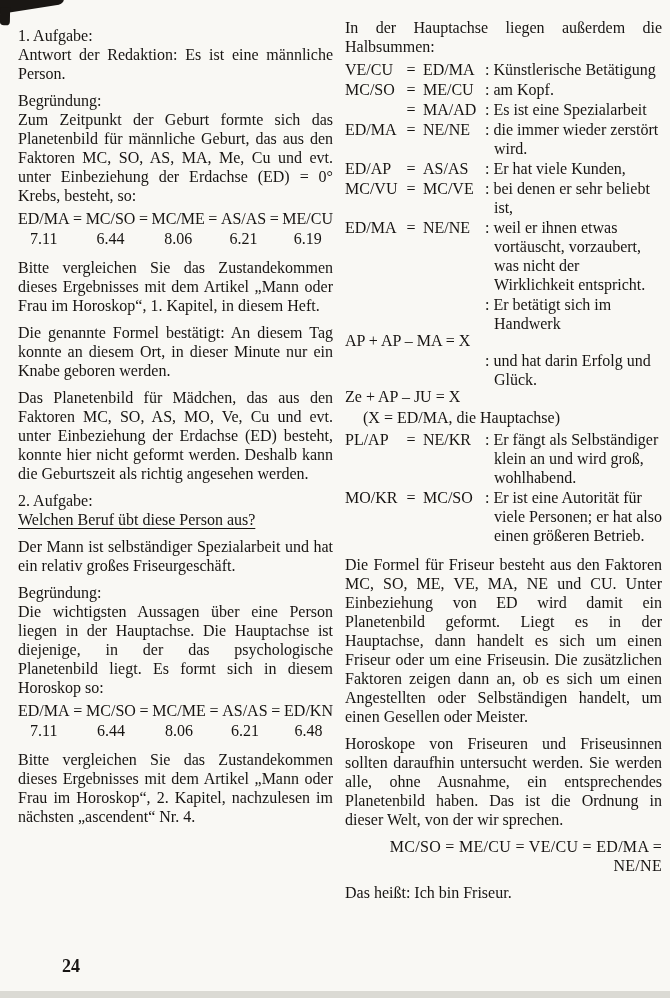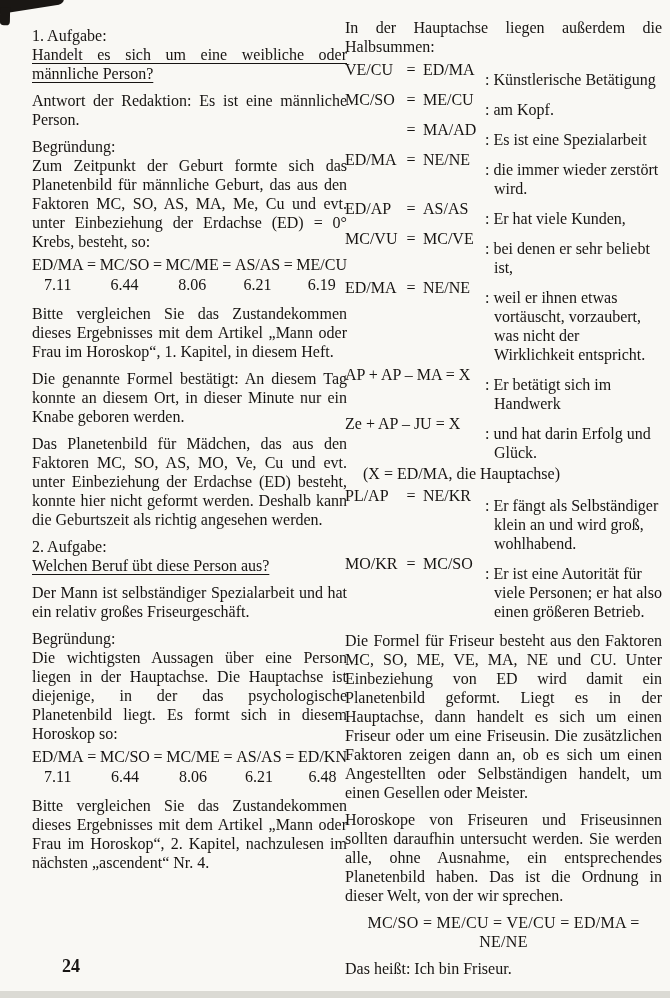--- a/index.html
+++ b/index.html
@@ -44,21 +44,21 @@
   .col {
     position: absolute;
     top: 26px;
     width: 315px;
     font-size: 16px;
     line-height: 19px;
     text-align: justify;
     hyphens: auto;
     -webkit-hyphens: auto;
   }
-  .col-left  { left: 32px; }
+  .col-left  { left: 18px; }
   .col-right { left: 345px; top: 18px; width: 317px; }
 
   p, .heading, .question { margin: 0 0 8px 0; }
   .heading { margin-bottom: 0; }
   .question {
     text-decoration: underline;
     text-decoration-thickness: 1.4px;
     text-underline-offset: 3px;
   }
 
@@ -73,45 +73,44 @@
   .f-cell { display: inline-flex; flex-direction: column; align-items: center; }
   .f-eq { padding: 0 1px; }
   .f-val { margin-top: 1px; }
 
   
   .hs-list { margin: 2px 0 10px 0; }
   .hs-row { display: flex; margin-bottom: 1px; text-align: left; }
   .hs-lhs { flex: none; width: 54px; }
   .hs-eq  { flex: none; width: 24px; text-align: center; }
   .hs-rhs { flex: none; width: 62px; }
-  .hs-wide { flex: none; width: 140px; }
-  .hs-desc { flex: 1; text-indent: -9px; padding-left: 9px; text-align: left; margin-top: 10px; }
+  .hs-wide { flex: none; width: 140px; margin-top: 36px; }
+  .hs-desc { flex: 1; text-indent: -9px; padding-left: 9px; text-align: left; }
   .hs-note { padding-left: 18px; margin: 2px 0 3px 0; text-align: left; }
 
-  .final-formula { margin: 2px 0 8px 0; text-align: center; letter-spacing: 0.3px; }
+  .final-formula { margin: 2px 0 8px 0; text-align: right; letter-spacing: 0.3px; }
 
   .page-number {
     position: absolute;
     left: 22px;
     top: 956px;
     font-size: 18px;
     font-weight: bold;
     margin-left: 40px;
   }
 </style>
 </head>
 <body>
 
 <div class="page">
 
   <div class="corner-artifact"></div>
 
   <div class="col col-left">
     <div class="heading">1. Aufgabe:</div>
-    <div class="question">Handelt es sich um eine weibliche oder männliche Person?</div>
     <p>Antwort der Redaktion: Es ist eine männliche Person.</p>
     <div class="heading">Begründung:</div>
     <p style="margin-bottom:2px">Zum Zeitpunkt der Geburt formte sich das Planetenbild für männliche Geburt, das aus den Faktoren MC, SO, AS, MA, Me, Cu und evt. unter Einbeziehung der Erdachse (ED) = 0° Krebs, besteht, so:</p>
 
     <div class="formula">
       <span class="f-cell">
         <span class="f-term">ED/MA</span>
         <span class="f-val">7.11</span>
       </span>
       <span class="f-eq">=</span>

